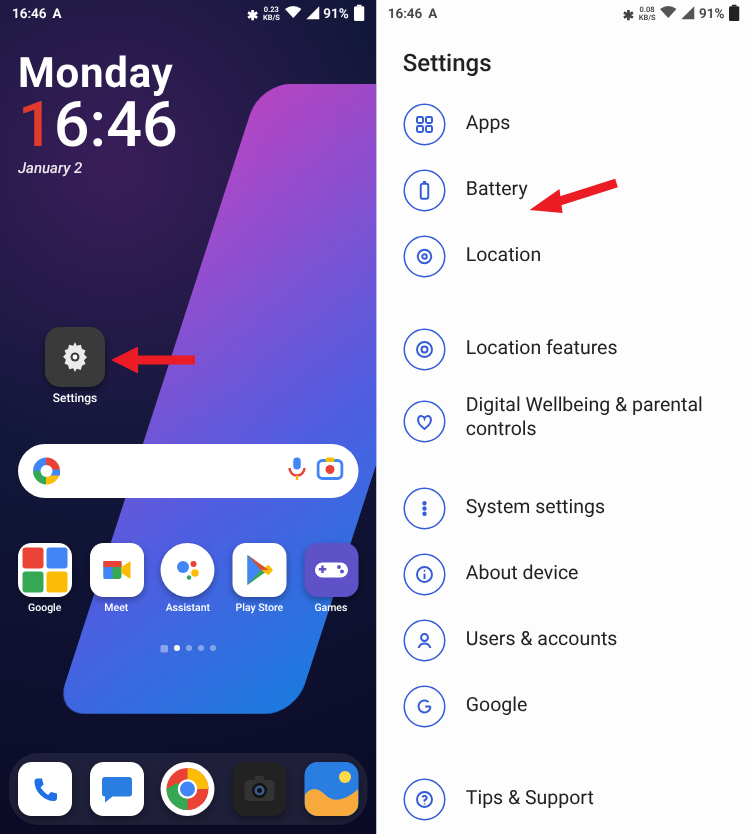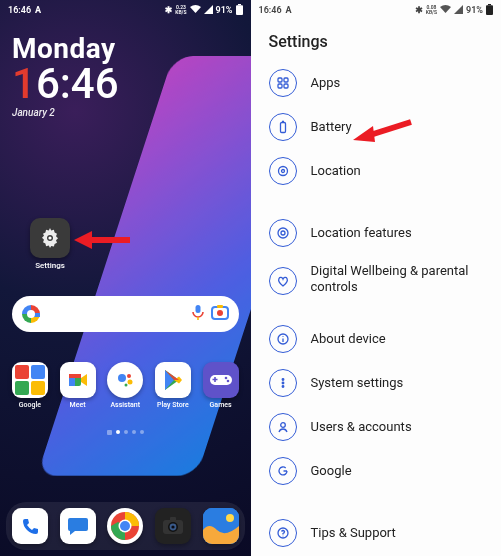--- a/index.html
+++ b/index.html
@@ -340,37 +340,37 @@
             </svg>
           </div>
       <div class="set-label">Digital Wellbeing &amp; parental controls</div>
     </div>
 
     <div class="set-gap"></div>
 
     <div class="set-item">
       <div class="set-icon">
             <svg width="14" height="14" viewBox="0 0 14 14" stroke-width="1.3">
+              <circle cx="7" cy="3.5" r=".8" fill="#335cd6"></circle>
+              <circle cx="7" cy="7" r=".8" fill="#335cd6"></circle>
+              <circle cx="7" cy="10.5" r=".8" fill="#335cd6"></circle>
+            </svg>
+          </div>
+      <div class="set-label">System settings</div>
+    </div>
+
+    <div class="set-item">
+      <div class="set-icon">
+            <svg width="14" height="14" viewBox="0 0 14 14" stroke-width="1.3">
               <circle cx="7" cy="7" r="5"></circle>
               <line x1="7" y1="6.5" x2="7" y2="10"></line>
               <circle cx="7" cy="4.5" r=".6" fill="#335cd6" stroke="none"></circle>
             </svg>
           </div>
       <div class="set-label">About device</div>
-    </div>
-
-    <div class="set-item">
-      <div class="set-icon">
-            <svg width="14" height="14" viewBox="0 0 14 14" stroke-width="1.3">
-              <circle cx="7" cy="3.5" r=".8" fill="#335cd6"></circle>
-              <circle cx="7" cy="7" r=".8" fill="#335cd6"></circle>
-              <circle cx="7" cy="10.5" r=".8" fill="#335cd6"></circle>
-            </svg>
-          </div>
-      <div class="set-label">System settings</div>
     </div>
 
     <div class="set-item">
       <div class="set-icon">
             <svg width="14" height="14" viewBox="0 0 14 14" stroke-width="1.3">
               <circle cx="7" cy="5" r="2.3"></circle>
               <path d="M3 12q1-3 4-3t4 3"></path>
             </svg>
           </div>
       <div class="set-label">Users &amp; accounts</div>

